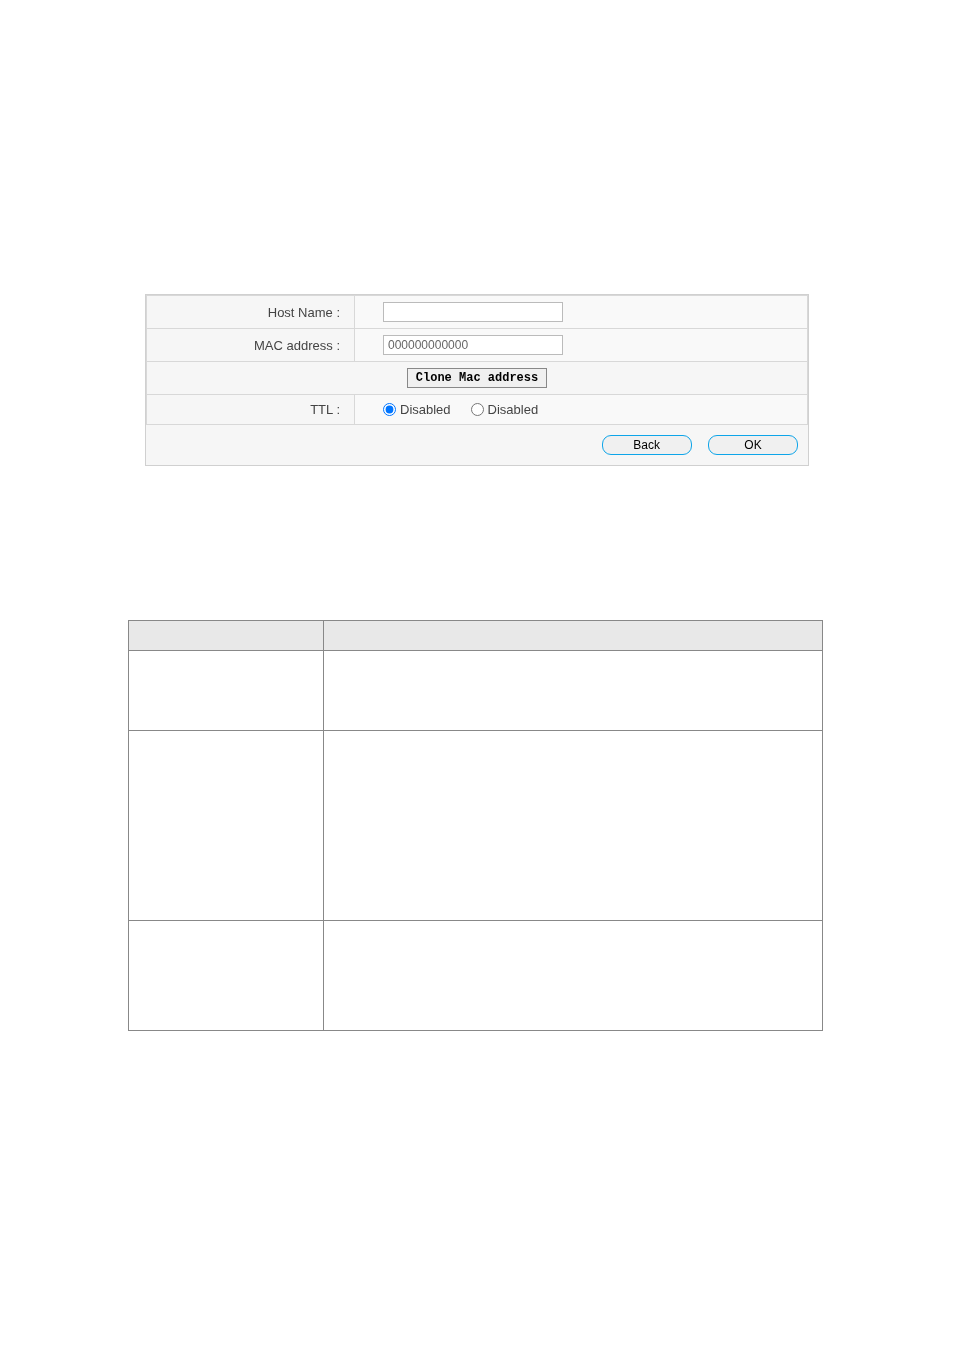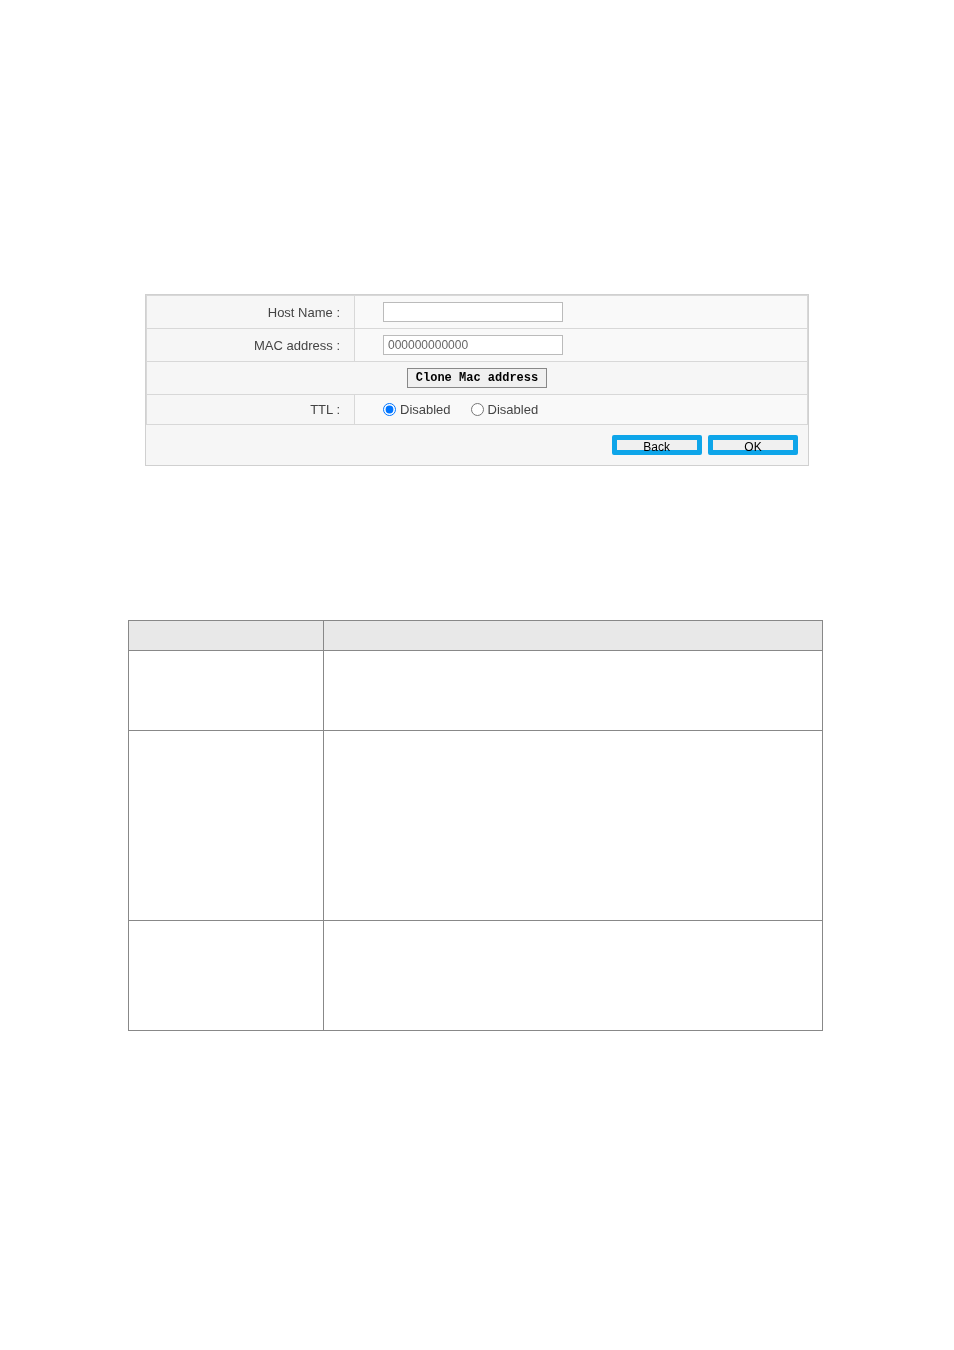--- a/index.html
+++ b/index.html
@@ -84,26 +84,26 @@
       margin-right: 4px;
     }
     .button-row {
       text-align: right;
       padding: 10px 10px;
       background: #f6f6f6;
     }
     .action-btn {
       width: 90px;
       height: 20px;
-      border: 5px solid #0ea5e9;
+      border: 1px solid #0ea5e9;
       background: #f0f0f0;
       font-size: 12px;
       cursor: pointer;
-      margin-left: 2px;
-      border-radius: 2px;
+      margin-left: 12px;
+      border-radius: 9px;
     }
     .desc-table {
       position: absolute;
       top: 620px;
       left: 128px;
       width: 695px;
       border-collapse: collapse;
     }
     .desc-table th, .desc-table td {
       border: 1px solid #888;

